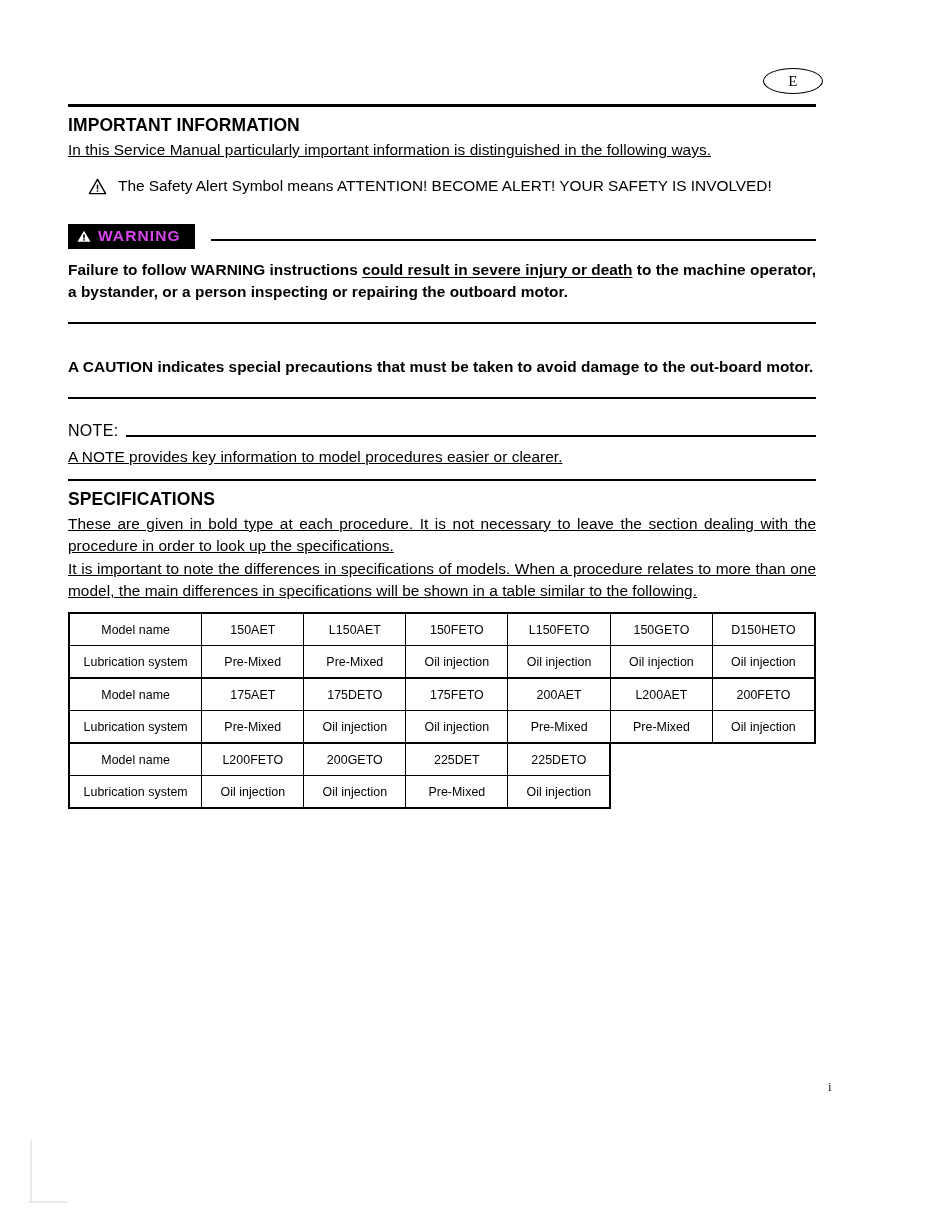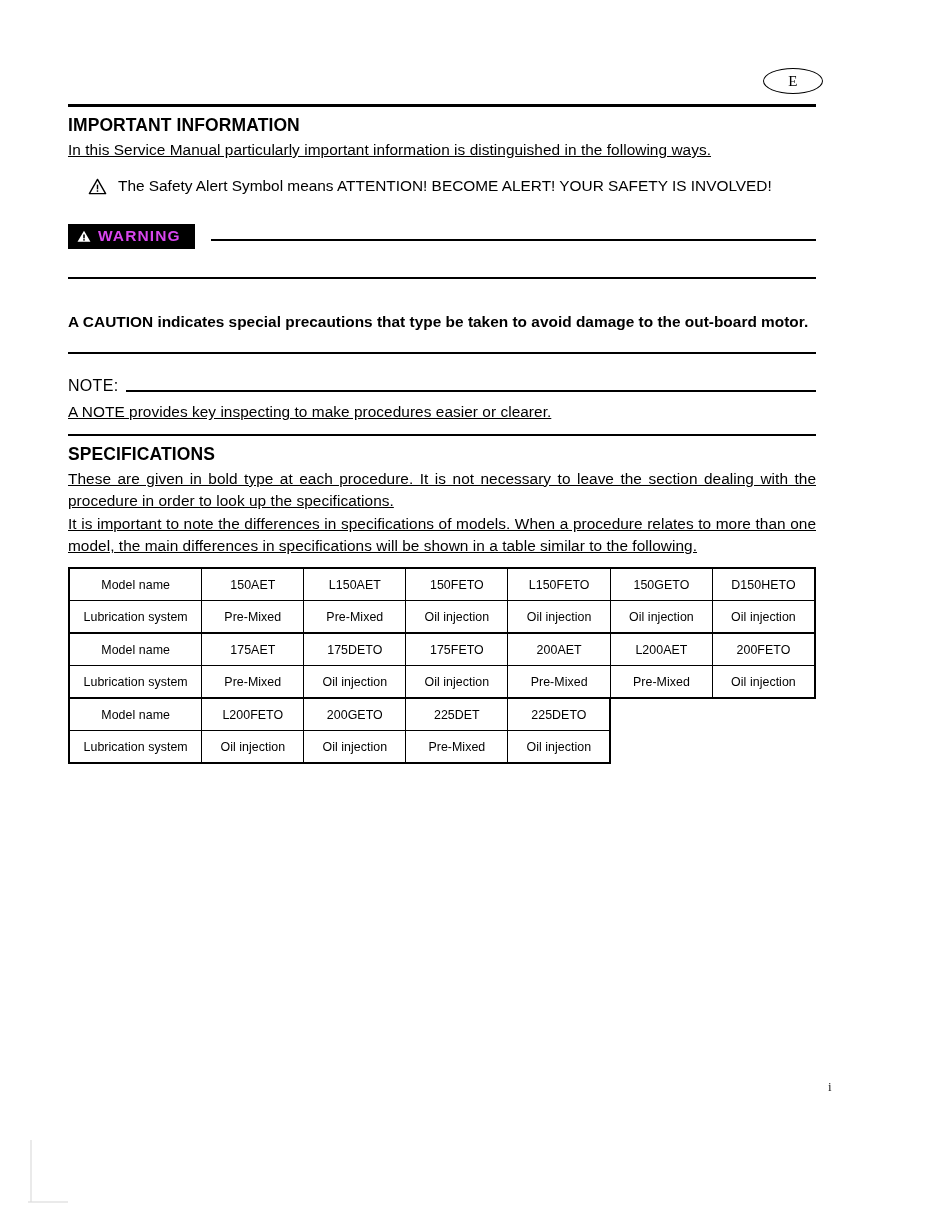--- a/index.html
+++ b/index.html
@@ -281,44 +281,45 @@
           <rect x="7.1" y="5" width="1.8" height="4.4" fill="#000"></rect>
           <rect x="7.1" y="10.3" width="1.8" height="1.7" fill="#000"></rect>
         </svg>
         <span>WARNING</span>
       </div>
       <div class="badge-rule"></div>
     </div>
 
     <div class="spacer-10"></div>
 
+    <p class="bold-body"><span>Failure to follow WARNING instructions </span><span class="u">could result in severe injury or death</span><span> to the machine operator, a bystander, or a person inspecting or repairing the outboard motor.</span></p>
 
     <div class="spacer-18"></div>
     <div class="rule-med"></div>
 
     <div class="spacer-22"></div>
 
 
     <div class="spacer-10"></div>
 
-    <p class="bold-body">A CAUTION indicates special precautions that type be taken to avoid damage to the out-board motor.</p>
+    <p class="bold-body">A CAUTION indicates special precautions that must be taken to avoid damage to the out-board motor.</p>
 
     <div class="spacer-18"></div>
     <div class="rule-med"></div>
 
     <div class="spacer-22"></div>
 
     <div class="note-row">
       <div class="note-label">NOTE:</div>
       <div class="badge-rule"></div>
     </div>
 
     <div class="spacer-6"></div>
 
-    <p class="body nojust">A NOTE provides key inspecting to make procedures easier or clearer.</p>
+    <p class="body nojust">A NOTE provides key information to model procedures easier or clearer.</p>
 
     <div class="spacer-10"></div>
     <div class="rule-med"></div>
 
     <h1 class="sec-title">SPECIFICATIONS</h1>
 
     <p class="body">These are given in bold type at each procedure. It is not necessary to leave the section dealing with the procedure in order to look up the specifications.</p>
 
     <p class="body">It is important to note the differences in specifications of models. When a procedure relates to more than one model, the main differences in specifications will be shown in a table similar to the following.</p>
 

